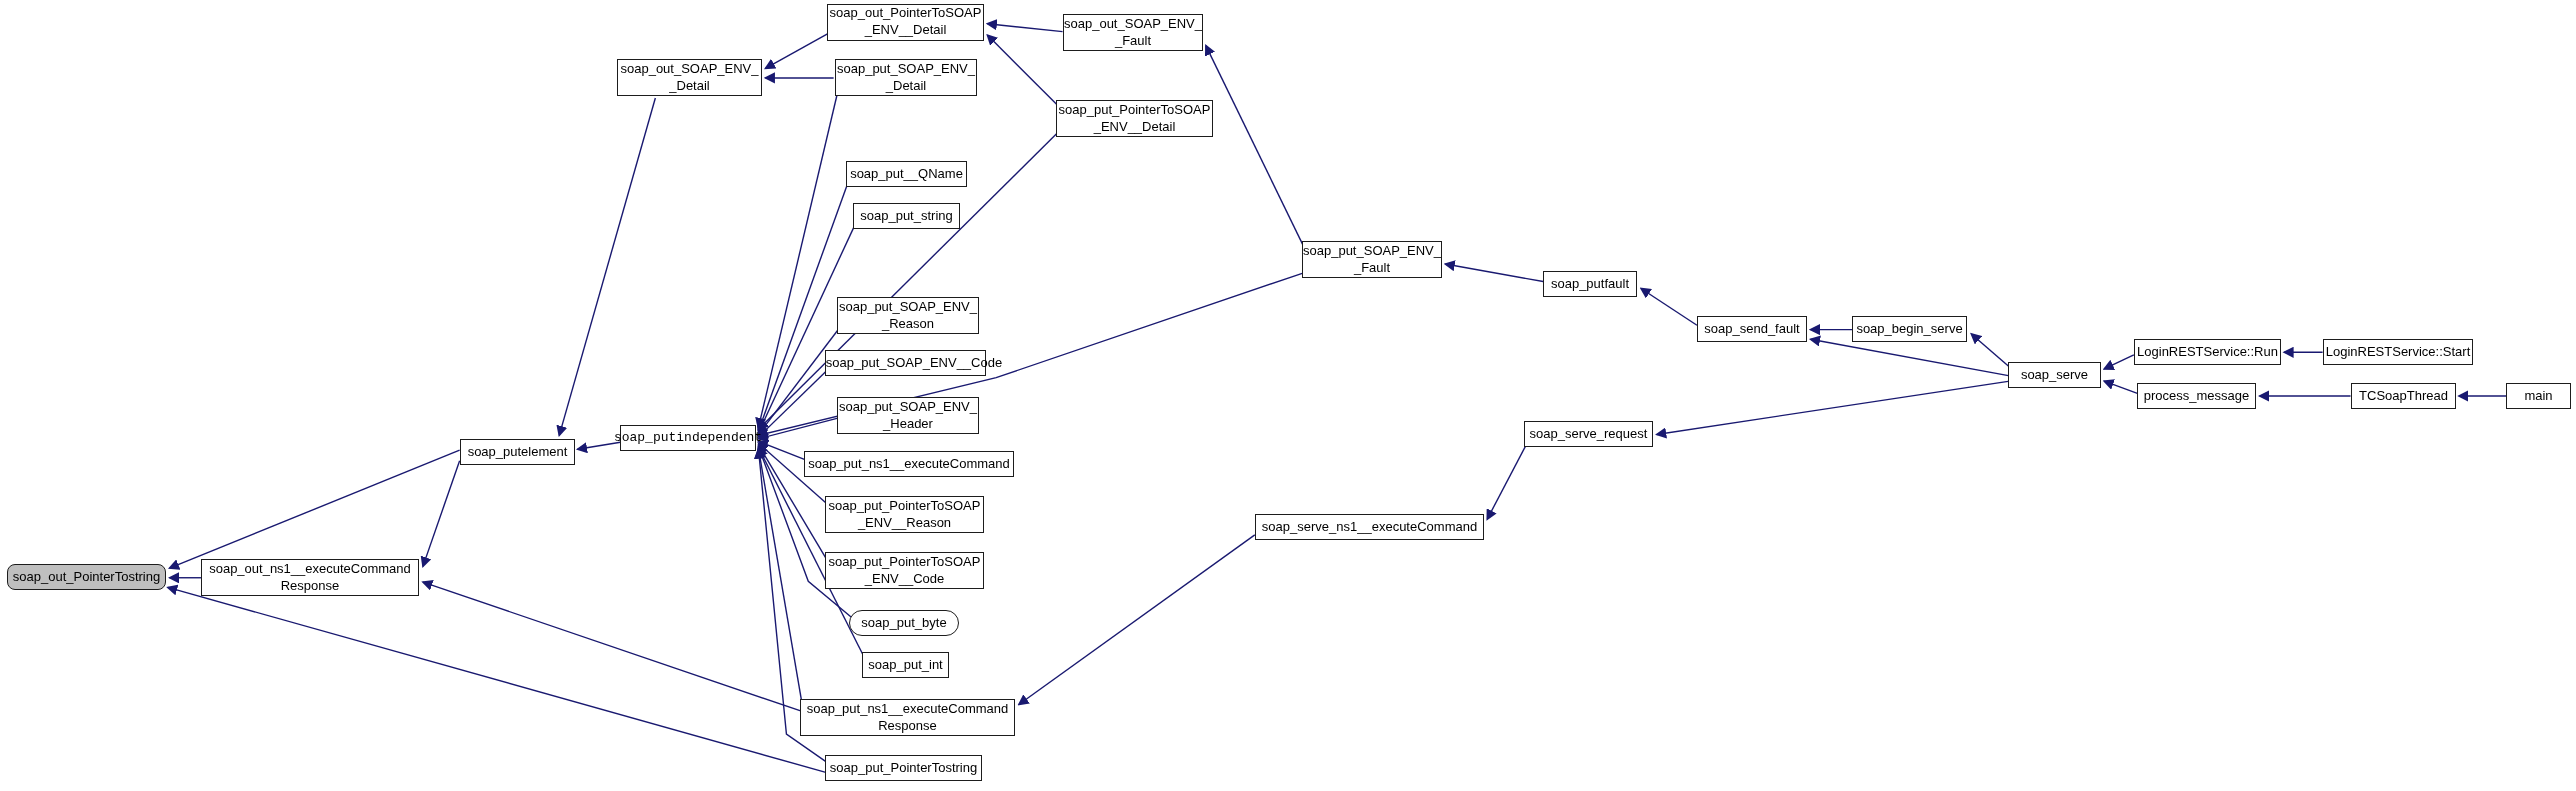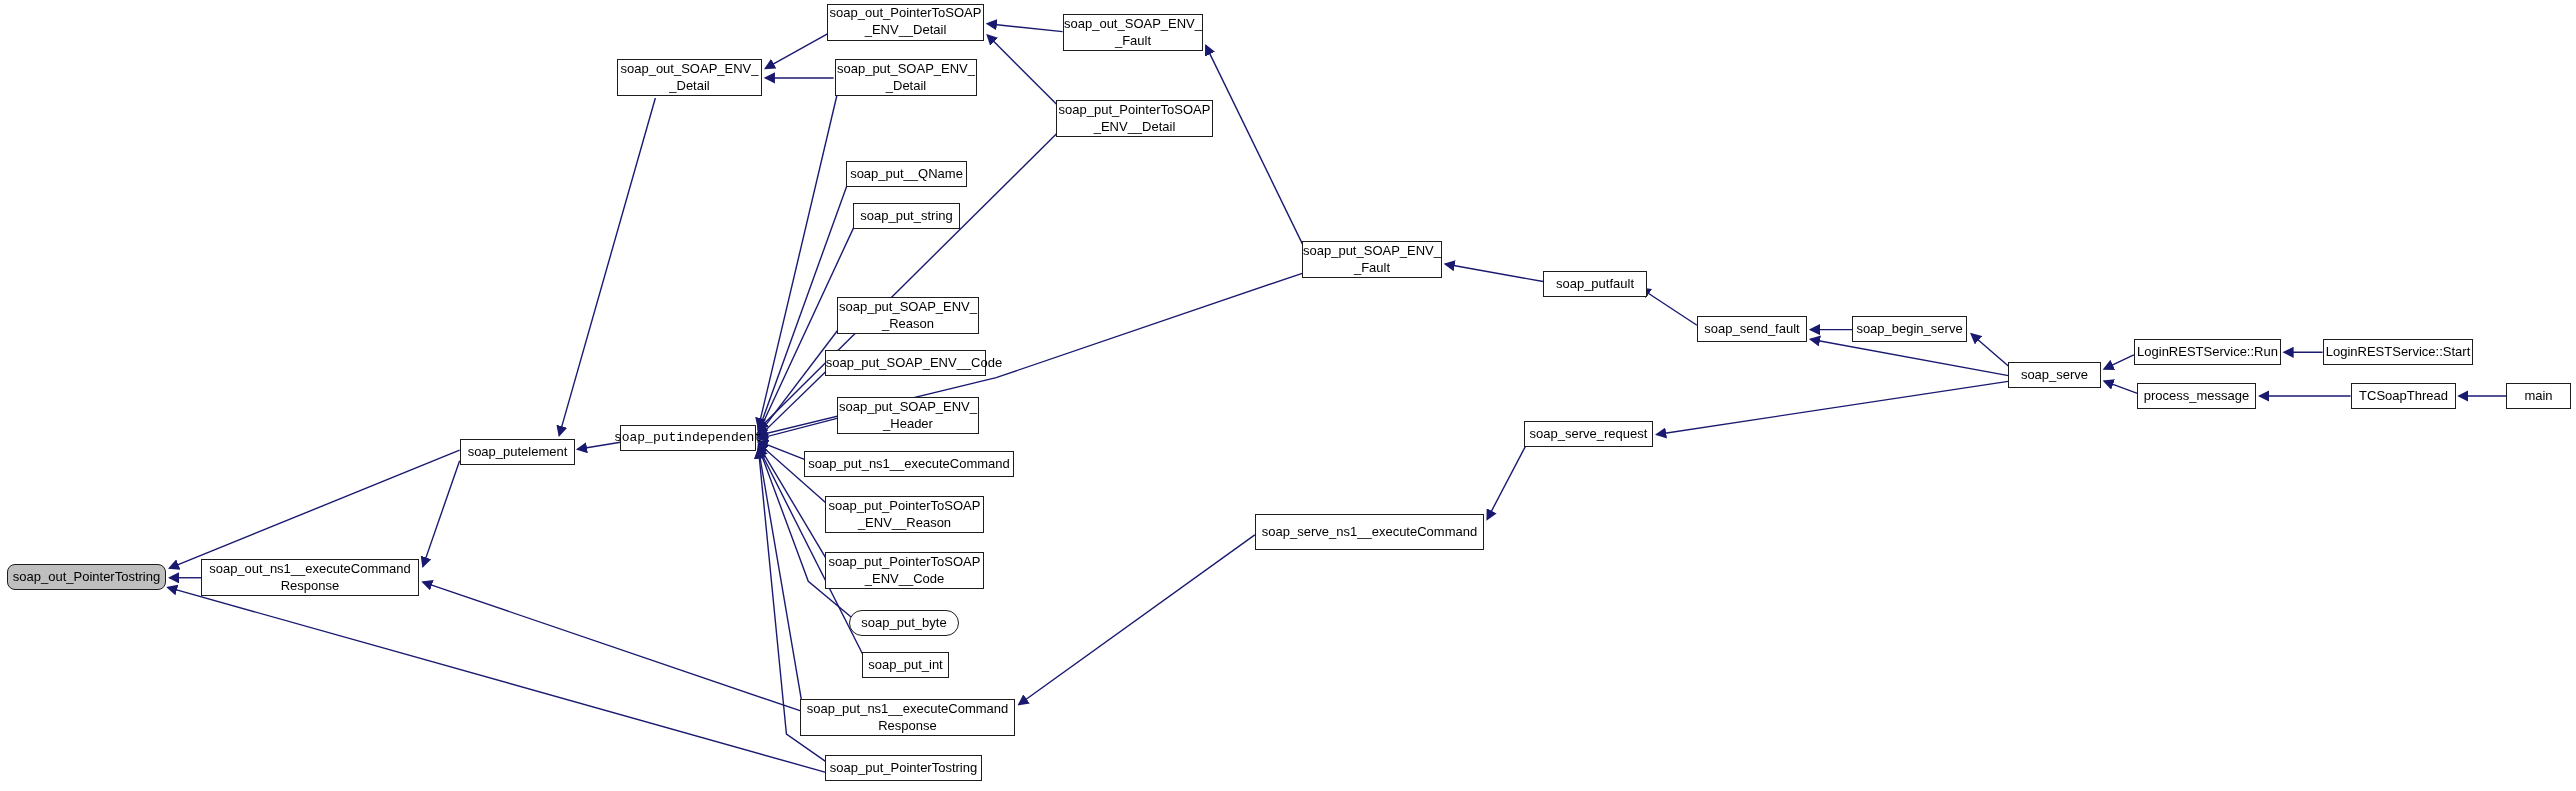--- a/index.html
+++ b/index.html
@@ -108,21 +108,21 @@
       <div class="node" style="left: 846px; top: 161px; width: 121px; height: 26px;">
         <div>soap_put__QName</div>
       </div>
       <div class="node" style="left: 853px; top: 203px; width: 107px; height: 26px;">
         <div>soap_put_string</div>
       </div>
       <div class="node" style="left: 1302px; top: 241px; width: 140px; height: 37px;">
         <div>soap_put_SOAP_ENV_</div>
         <div>_Fault</div>
       </div>
-      <div class="node" style="left: 1543px; top: 271px; width: 104px; height: 26px;">
+      <div class="node" style="left: 1543px; top: 271px; width: 94px; height: 26px;">
         <div>soap_putfault</div>
       </div>
       <div class="node" style="left: 837px; top: 297px; width: 142px; height: 37px;">
         <div>soap_put_SOAP_ENV_</div>
         <div>_Reason</div>
       </div>
       <div class="node" style="left: 1697px; top: 316px; width: 110px; height: 26px;">
         <div>soap_send_fault</div>
       </div>
       <div class="node" style="left: 1852px; top: 316px; width: 115px; height: 26px;">
@@ -173,21 +173,21 @@
         <div>soap_put_PointerToSOAP</div>
         <div>_ENV__Code</div>
       </div>
       <div class="node root" style="left: 7px; top: 564px; width: 159px; height: 26px; border-radius: 8px;">
         <div>soap_out_PointerTostring</div>
       </div>
       <div class="node" style="left: 201px; top: 559px; width: 218px; height: 37px;">
         <div>soap_out_ns1__executeCommand</div>
         <div>Response</div>
       </div>
-      <div class="node" style="left: 1255px; top: 514px; width: 229px; height: 36px; justify-content: center;">
+      <div class="node" style="left: 1255px; top: 514px; width: 229px; height: 26px; justify-content: center;">
         <div>soap_serve_ns1__executeCommand</div>
       </div>
       <div class="node" style="left: 849px; top: 610px; width: 110px; height: 26px; border-radius: 13px;">
         <div>soap_put_byte</div>
       </div>
       <div class="node" style="left: 862px; top: 652px; width: 87px; height: 26px;">
         <div>soap_put_int</div>
       </div>
       <div class="node" style="left: 800px; top: 699px; width: 215px; height: 37px;">
         <div>soap_put_ns1__executeCommand</div>

